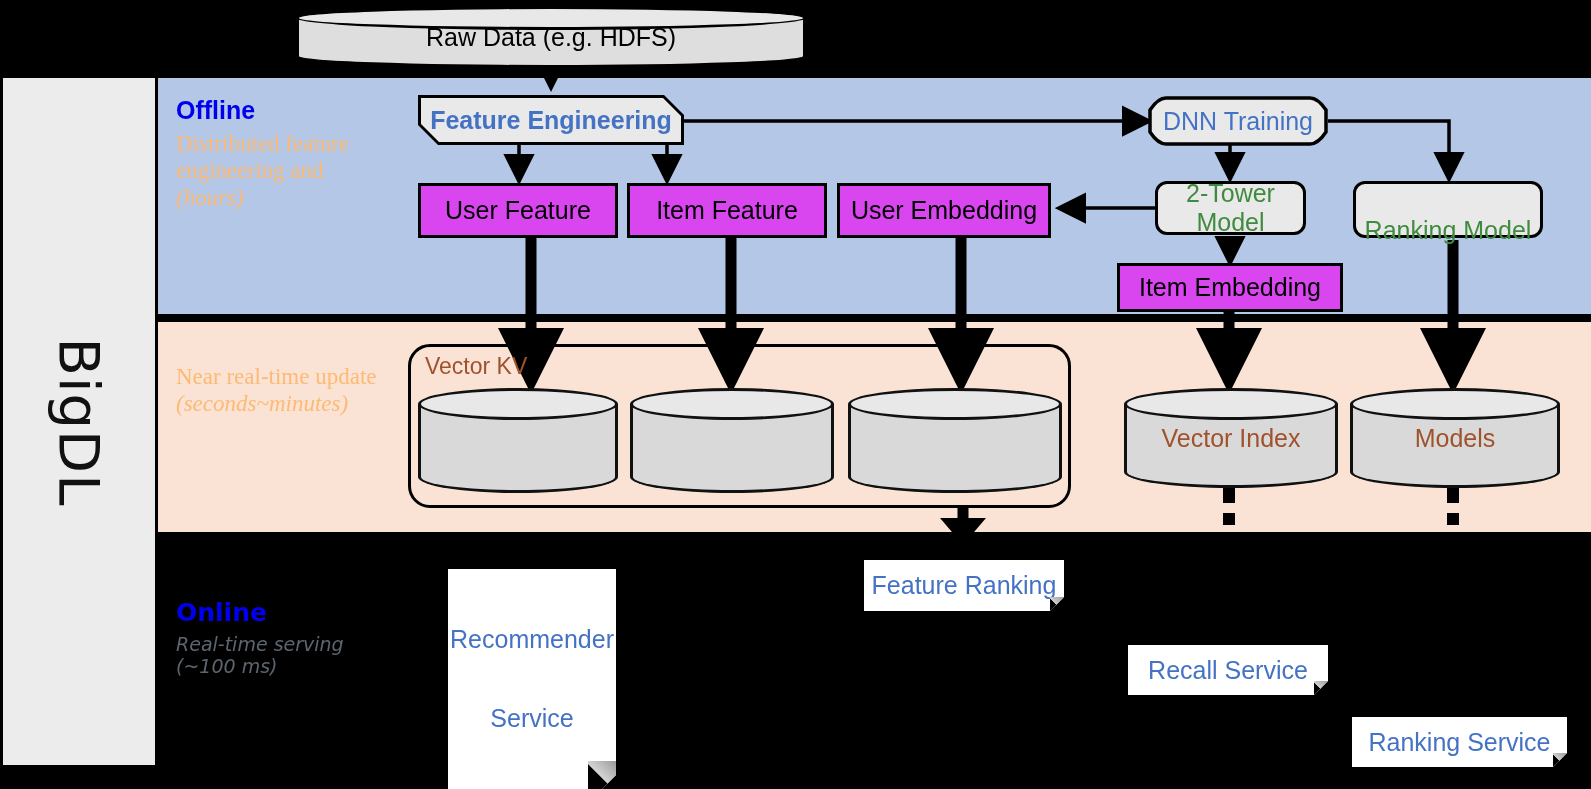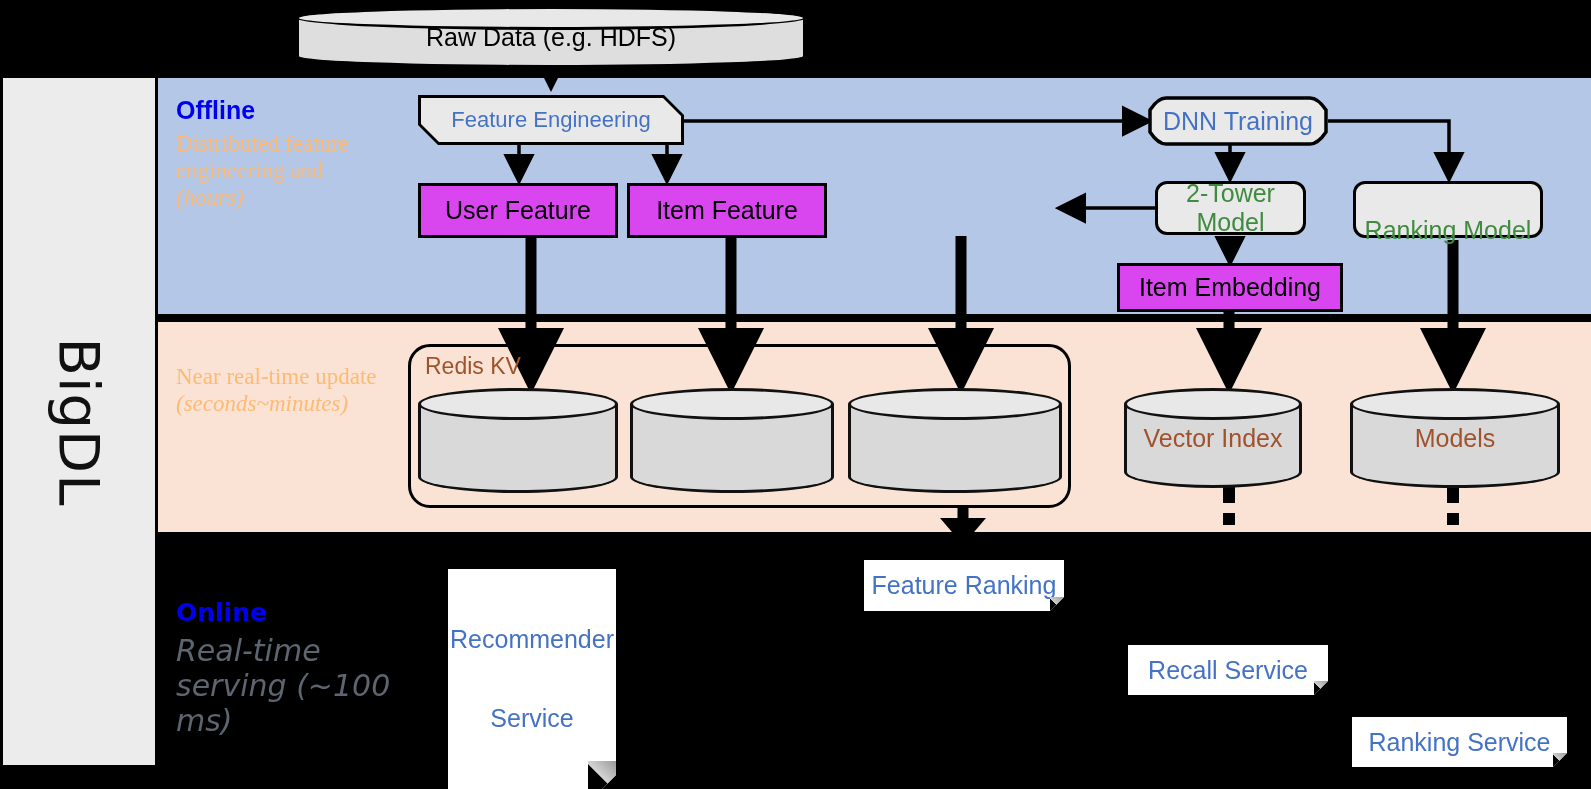--- a/index.html
+++ b/index.html
@@ -24,21 +24,21 @@
 
   
   .cap-title{font-size:25px;font-weight:bold;color:#0000ee;}
   .cap-sub{font-size:23px;color:#fdba74;line-height:1.17;margin-top:6px;font-family:Liberation Serif, serif;}
   .cap-sub i{font-style:italic;}
   .cap{width:215px;}
   #cap-offline{left:176px;top:96px;}
   #cap-nearline{left:176px;top:358px;}
   #cap-online{left:176px;top:598px;}
   #cap-online .cap-title{font-family:"DejaVu Sans",sans-serif;}
-  #cap-online .cap-sub{font-family:"DejaVu Sans",sans-serif;font-style:italic;font-size:30px;color:#5d6570;}
+  #cap-online .cap-sub{font-family:"DejaVu Sans",sans-serif;font-style:italic;font-size:19px;color:#5d6570;}
 
   
   .box{display:flex;align-items:center;justify-content:center;text-align:center;
        border:3px solid #000;}
   .gray-box{background:#d946ef;color:#000;font-size:25px;}
   .light-box{background:#e9e9e9;}
   .blue-txt{color:#4472c4;}
   .green-txt{color:#3f8b3f;}
   .rnd{border-radius:12px;}
 
@@ -161,75 +161,78 @@
 
   <div class="abs cyl" id="raw-data">
     <div class="rbody"></div>
     <div class="rbot"></div>
     <div class="rtop"></div>
     <div class="rlbl">Raw Data (e.g. HDFS)</div>
   </div>
 
   <div class="abs" id="feature-engineering" style="left:418px;top:95px;width:266px;height:50px;">
     <div class="inner">
-      <span class="blue-txt" style="font-size:22px;">Feature Engineering</span>
+      <span class="blue-txt" style="font-size:25px;font-weight:bold;">Feature Engineering</span>
     </div>
   </div>
 
   <div class="abs" id="dnn-training" style="left:1148px;top:96px;width:180px;height:50px;">
     <svg width="180" height="50" style="position:absolute;left:0;top:0;z-index:1;">
       <path d="M2,14 Q10,2 18,2 L162,2 Q170,2 178,14 L178,36 Q170,48 162,48 L18,48 Q10,48 2,36 Z" fill="#e9e9e9" stroke="#000" stroke-width="3.5"></path>
     </svg>
     <div class="inner">
       <span class="blue-txt" style="font-size:25px;">DNN Training</span>
     </div>
   </div>
 
   <div class="abs box gray-box" style="left:418px;top:183px;width:200px;height:55px;">
     <span>User Feature</span>
   </div>
 
   <div class="abs box gray-box" style="left:627px;top:183px;width:200px;height:55px;">
     <span>Item Feature</span>
   </div>
 
+  <div class="abs box gray-box" style="left:837px;top:183px;width:214px;height:55px;">
+    <span>User Embedding</span>
+  </div>
 
   <div class="abs box light-box rnd" style="left:1155px;top:181px;width:151px;height:54px;">
     <span class="green-txt" style="font-size:25px;">2-Tower Model</span>
   </div>
 
   <div class="abs box light-box rnd" style="left:1353px;top:181px;width:190px;height:57px;">
     <span class="green-txt" style="font-size:25px;margin-top:41px;">Ranking Model</span>
   </div>
 
   <div class="abs box gray-box" style="left:1117px;top:263px;width:226px;height:49px;">
     <span>Item Embedding</span>
   </div>
 
   <div class="abs" id="redis-group" style="left:408px;top:344px;width:663px;height:164px;">
-    <div class="abs" id="redis-kv-label" style="left:14px;top:6px;">Redis KV</div>
+    <div class="abs" id="redis-kv-label" style="left:14px;top:6px;">Vector KV</div>
   </div>
 
   <div class="abs cyl" style="left:418px;top:388px;width:200px;height:105px;">
     <div class="body"></div>
     <div class="bot"></div>
     <div class="top"></div>
   </div>
   <div class="abs cyl" style="left:630px;top:388px;width:204px;height:105px;">
     <div class="body"></div>
     <div class="bot"></div>
     <div class="top"></div>
   </div>
   <div class="abs cyl" style="left:848px;top:388px;width:214px;height:105px;">
     <div class="body"></div>
     <div class="bot"></div>
     <div class="top"></div>
   </div>
 
-  <div class="abs cyl" style="left:1124px;top:388px;width:178px;height:100px;">
+  <div class="abs cyl" style="left:1124px;top:388px;width:214px;height:100px;">
     <div class="body"></div>
     <div class="bot"></div>
     <div class="top"></div>
     <div class="lbl">Vector Index</div>
   </div>
 
   <div class="abs cyl" style="left:1350px;top:388px;width:210px;height:100px;">
     <div class="body"></div>
     <div class="bot"></div>
     <div class="top"></div>

